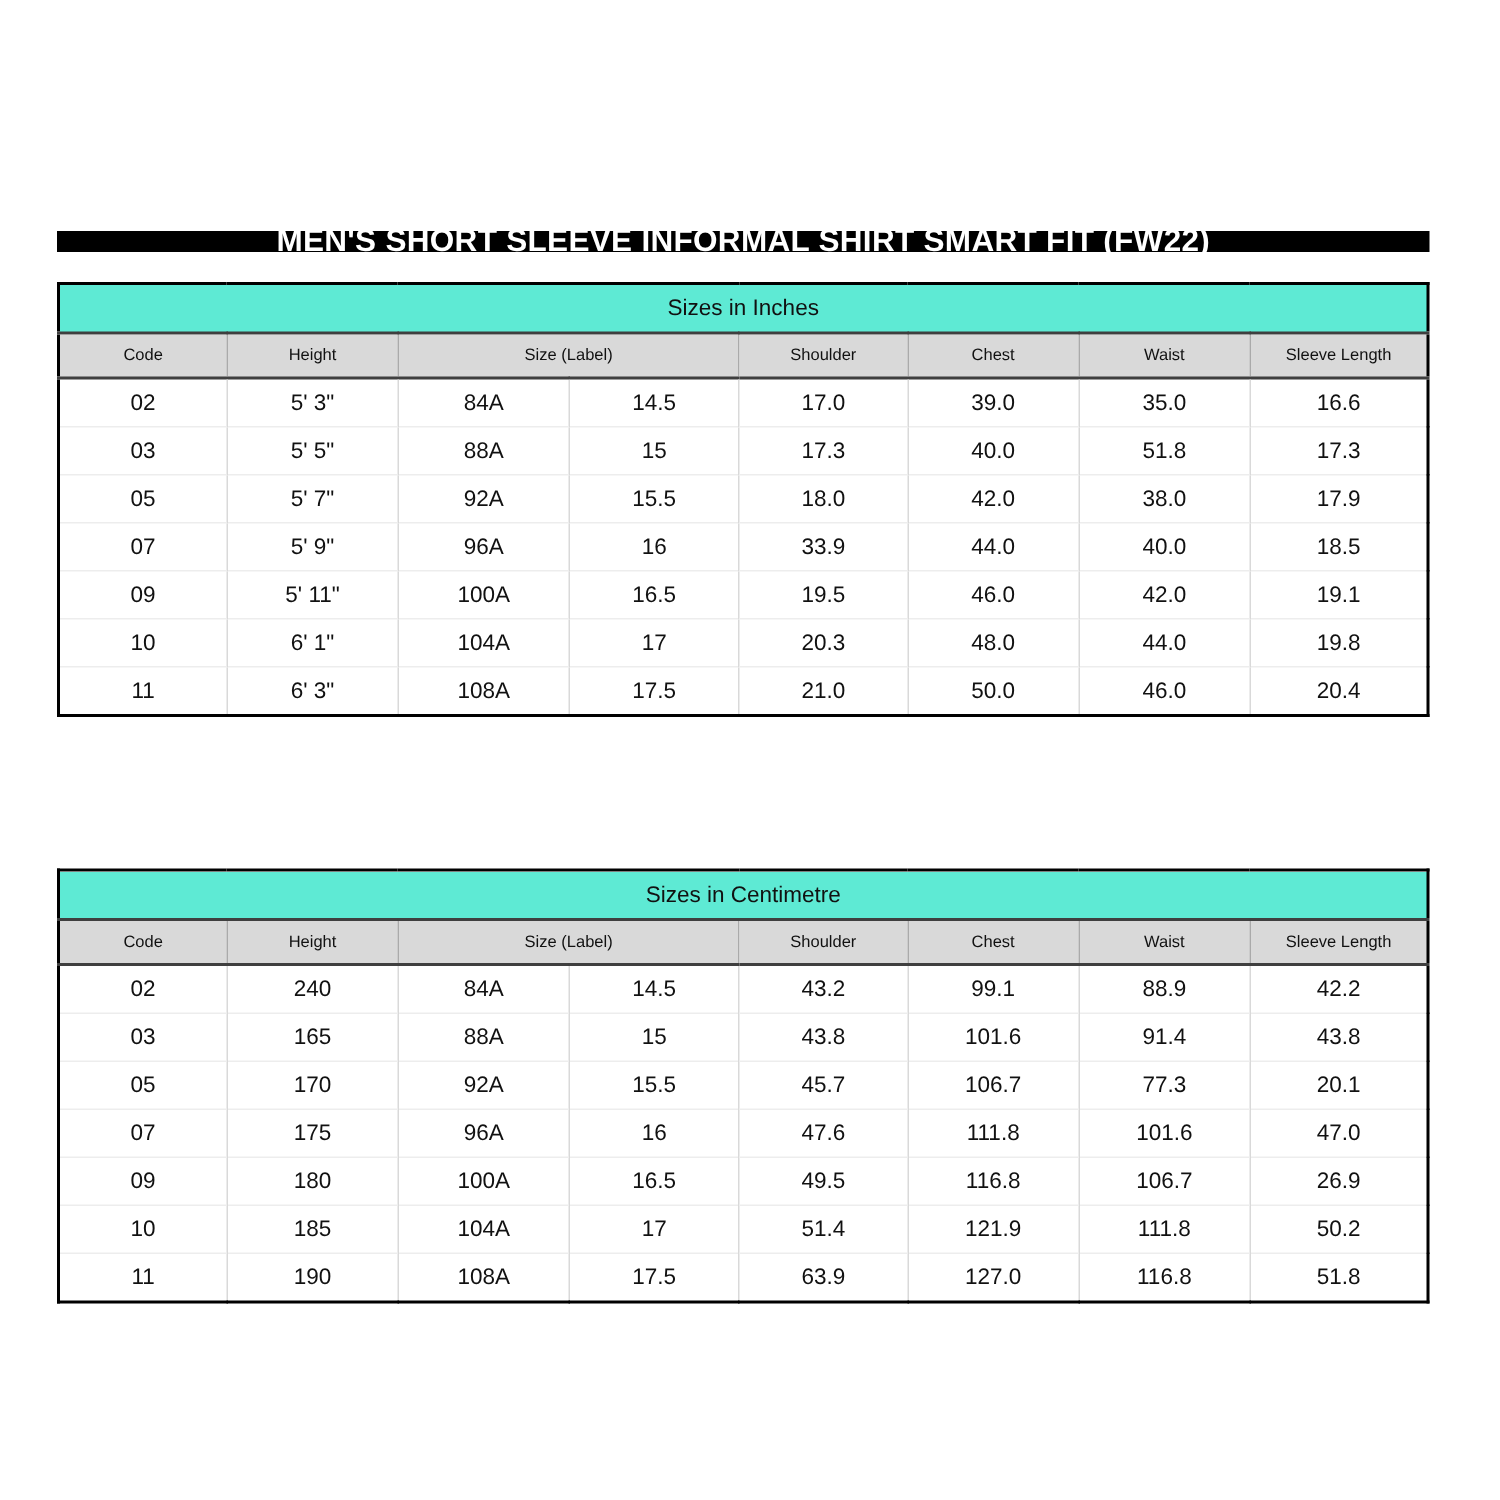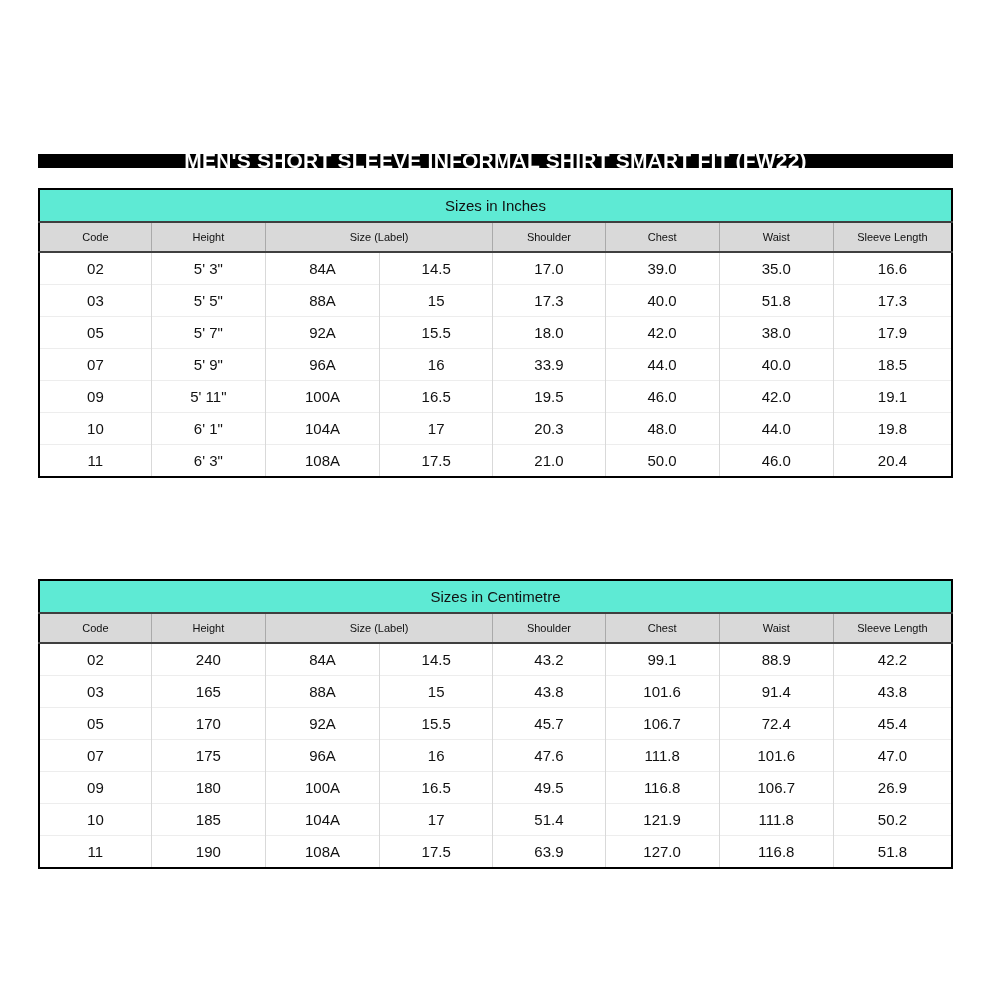--- a/index.html
+++ b/index.html
@@ -238,22 +238,22 @@
           <td>91.4</td>
           <td>43.8</td>
         </tr>
         <tr>
           <td>05</td>
           <td>170</td>
           <td>92A</td>
           <td>15.5</td>
           <td>45.7</td>
           <td>106.7</td>
-          <td>72.4</td>
-          <td>45.4</td>
+          <td>77.3</td>
+          <td>20.1</td>
         </tr>
         <tr>
           <td>07</td>
           <td>175</td>
           <td>96A</td>
           <td>16</td>
           <td>47.6</td>
           <td>111.8</td>
           <td>101.6</td>
           <td>47.0</td>

